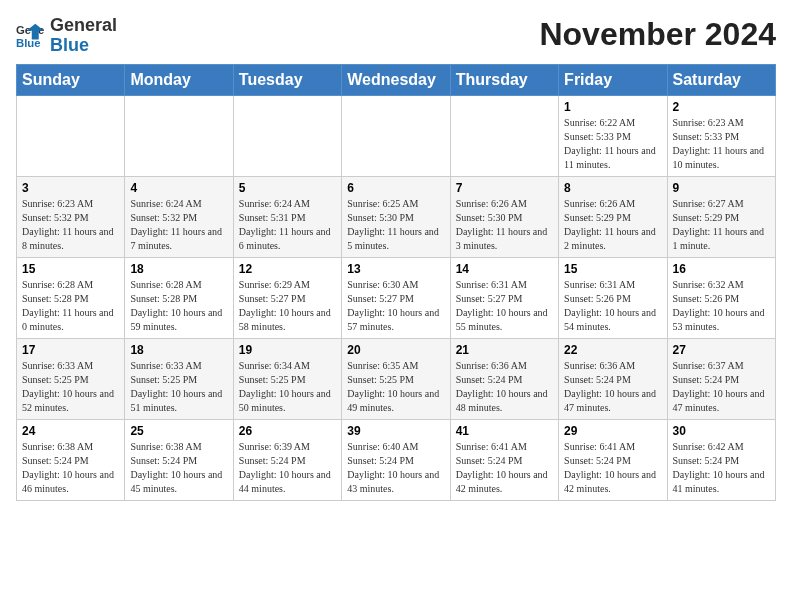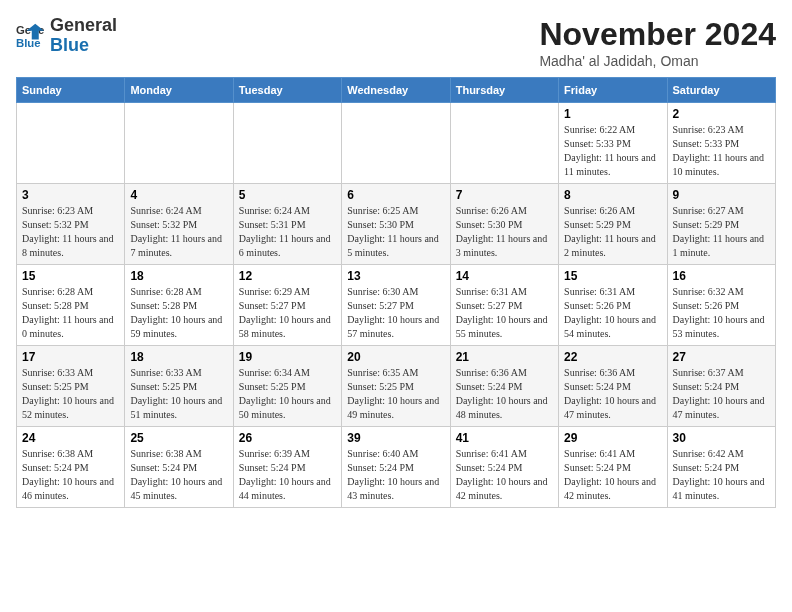--- a/index.html
+++ b/index.html
@@ -28,42 +28,42 @@
     }
     .logo-text span {
       color: #1a6faf;
     }
     .logo-icon {
       width: 28px;
       height: 28px;
       margin-right: 2px;
     }
     .title-block {
-      text-align: left;
+      text-align: right;
     }
     .month-title {
       font-size: 32px;
       font-weight: bold;
       color: #222;
     }
     .subtitle {
       font-size: 14px;
       color: #555;
     }
     table {
       width: 100%;
       border-collapse: collapse;
       font-size: 11px;
     }
     thead tr th {
       background-color: #3a7abf;
       color: #fff;
       text-align: left;
       padding: 6px 5px;
-      font-size: 11px;
+      font-size: 16px;
       font-weight: bold;
       border: 1px solid #5590cc;
     }
     tbody tr td {
       border: 1px solid #ccc;
       vertical-align: top;
       padding: 4px 5px;
       height: 80px;
       width: 14.28%;
       background: #fff;
@@ -99,21 +99,20 @@
     </svg>
     <div style="margin-left:4px;">
       <div class="logo-text">
         <div>General</div>
         <div><span>Blue</span></div>
       </div>
     </div>
   </div>
   <div class="title-block">
     <div class="month-title">November 2024</div>
-    <div class="subtitle">Madha' al Jadidah, Oman</div>
   </div>
 </div>
 
 <table>
   <thead>
     <tr>
     <th>Sunday</th>
         <th>Monday</th>
         <th>Tuesday</th>
         <th>Wednesday</th>

